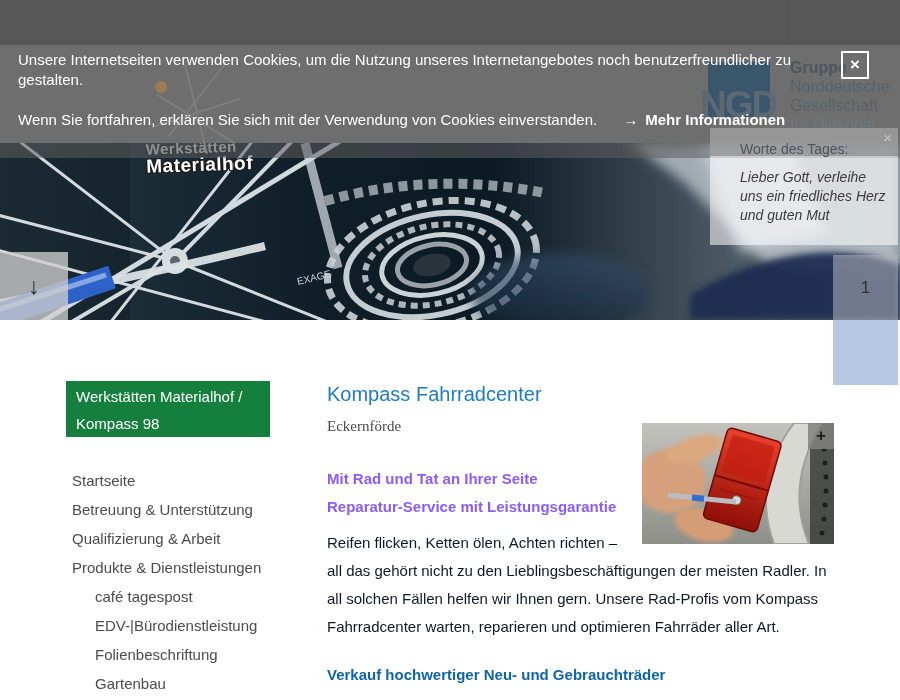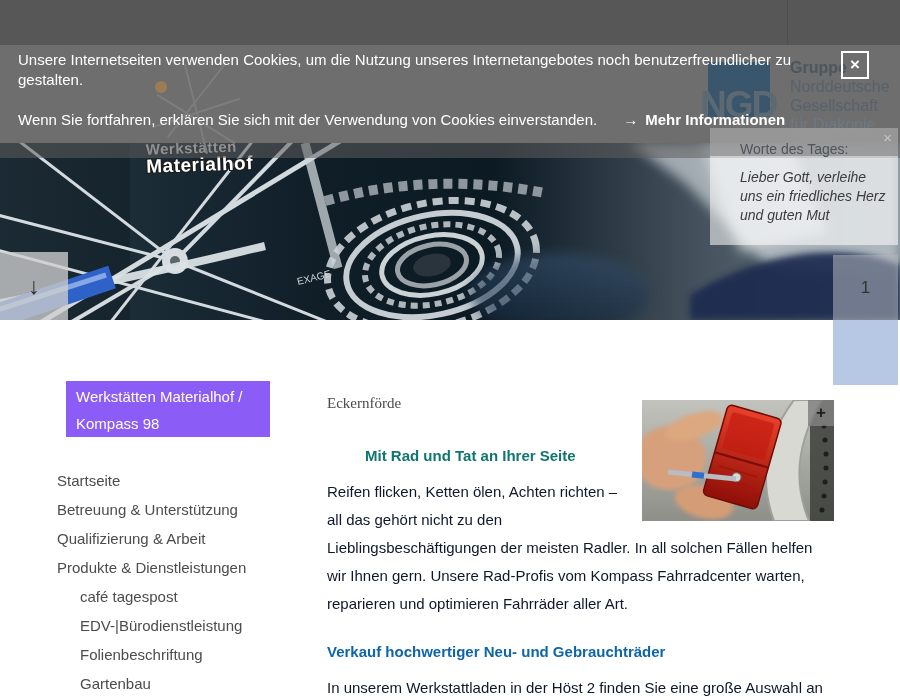--- a/index.html
+++ b/index.html
@@ -57,34 +57,34 @@
   .dw-quote { font-style:italic; font-size:14px; line-height:19px; color:#3b3b3b; }
 
   
   .scroll-btn { position:absolute; left:0; top:252px; width:68px; height:68px; background:rgba(206,206,206,.78);
                 z-index:6; display:flex; align-items:center; justify-content:center; font-size:23px; color:#2b2b2b; cursor:pointer; }
   .slide-num { position:absolute; left:833px; top:255px; width:65px; height:65px; background:rgba(178,183,189,.55);
                z-index:6; display:flex; align-items:center; justify-content:center; font-size:17px; color:#333; }
   .blue-box { position:absolute; left:833px; top:320px; width:65px; height:65px; background:#b6c8e4; z-index:2; }
 
   
-  .side-head { position:absolute; left:66px; top:381px; width:204px; height:56px; background:#8b5cf6;
+  .side-head { position:absolute; left:66px; top:381px; width:204px; height:56px; background:#15803d;
                color:#fff; font-size:15px; line-height:27px; padding:2px 0 0 10px; z-index:2; cursor:pointer; }
-  .menu { position:absolute; left:57px; top:466px; width:252px; font-size:15px; color:#4c4c4c; z-index:2; }
+  .menu { position:absolute; left:72px; top:466px; width:252px; font-size:15px; color:#4c4c4c; z-index:2; }
   .menu-item { height:29px; line-height:29px; cursor:pointer; }
   .menu-item.sub { padding-left:23px; }
 
   
   .main { position:absolute; left:327px; top:383px; width:507px; z-index:2; }
   .main h1 { font-size:20px; font-weight:normal; color:#1b7cc0; }
   .subtitle { font-size:15px; color:#4a4a4a; margin-top:12px;font-family:Liberation Serif, serif; }
   .figure { float:right; width:192px; height:121px; margin:-12px 0 10px 16px; position:relative; cursor:pointer; }
   .zoom-btn { position:absolute; top:0; right:0; width:26px; height:26px; background:rgba(128,128,128,.85);
               color:#1f1f1f; font-weight:bold; font-size:17px; display:flex; align-items:center; justify-content:center; cursor:pointer; }
-  .sec-head { font-size:15px; font-weight:bold; color:#0f766e; line-height:28px; margin-top:30px;margin-left:38px; }
+  .sec-head { font-size:15px; font-weight:bold; color:#8b5cf6; line-height:28px; margin-top:30px; }
   .body-text { font-size:15px; color:#0f172a; line-height:28px; margin-top:8px; }
   .sec-head2 { font-size:15px; font-weight:bold; color:#0e65a8; line-height:28px; margin-top:20px; }
 </style>
 </head>
 <body>
 
 <div id="page">
 
   <div class="hero">
     <svg width="900" height="177" viewBox="0 0 900 177">
@@ -218,20 +218,21 @@
     <div class="menu-item">Betreuung &amp; Unterstützung</div>
     <div class="menu-item">Qualifizierung &amp; Arbeit</div>
     <div class="menu-item">Produkte &amp; Dienstleistungen</div>
     <div class="menu-item sub">café tagespost</div>
     <div class="menu-item sub">EDV-|Bürodienstleistung</div>
     <div class="menu-item sub">Folienbeschriftung</div>
     <div class="menu-item sub">Gartenbau</div>
   </div>
 
   <div class="main">
+    <h1>Kompass Fahrradcenter</h1>
     <div class="subtitle">Eckernförde</div>
 
     <div class="figure">
       <svg width="192" height="121" viewBox="0 0 192 121">
         <defs>
           <linearGradient id="floorG" x1="0" y1="0" x2="0" y2="1">
             <stop offset="0" stop-color="#c3c3bd"></stop>
               <stop offset="1" stop-color="#8e8f88"></stop>
           </linearGradient>
           <linearGradient id="redG" x1="0" y1="0" x2="0" y2="1">
@@ -269,20 +270,21 @@
         <line x1="26" y1="72" x2="94" y2="79" stroke="#b9bcc0" stroke-width="5"></line>
         <line x1="50" y1="74.5" x2="62" y2="75.8" stroke="#2f6fd0" stroke-width="6"></line>
       </svg>
       <div class="zoom-btn">
         <span>+</span>
       </div>
     </div>
 
     <div class="sec-head">
       <div>Mit Rad und Tat an Ihrer Seite</div>
+      <div>Reparatur-Service mit Leistungsgarantie</div>
     </div>
     <div class="body-text">Reifen flicken, Ketten ölen, Achten richten – all das gehört nicht zu den Lieblingsbeschäftigungen der meisten Radler. In all solchen Fällen helfen wir Ihnen gern. Unsere Rad-Profis vom Kompass Fahrradcenter warten, reparieren und optimieren Fahrräder aller Art.</div>
 
     <div class="sec-head2">Verkauf hochwertiger Neu- und Gebrauchträder</div>
     <div class="body-text">In unserem Werkstattladen in der Höst 2 finden Sie eine große Auswahl an hochwertigen Neu- und Gebrauchträdern.</div>
   </div>
 
 </div>
 
 </body></html>

